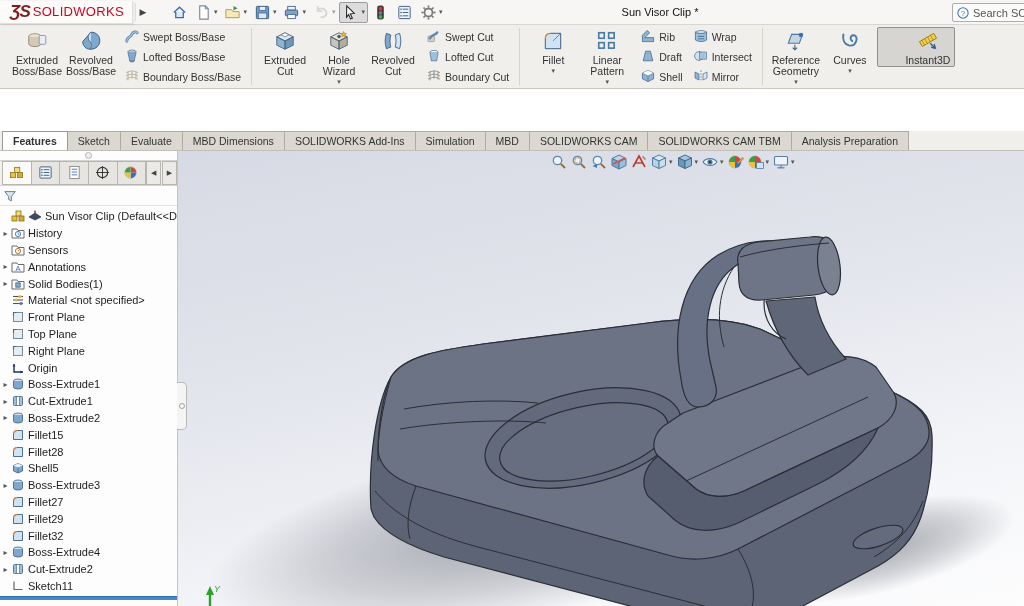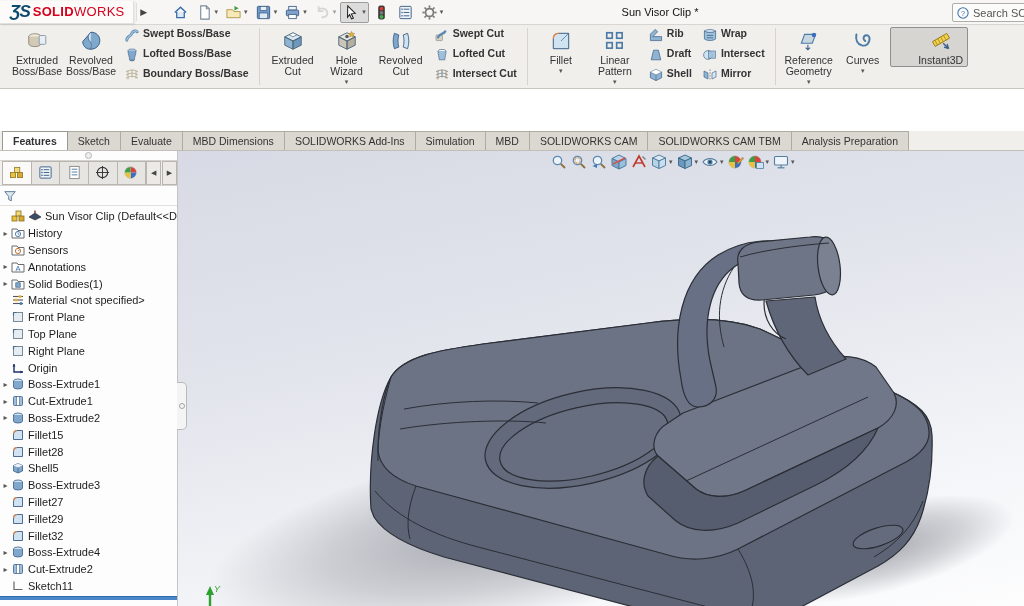--- a/index.html
+++ b/index.html
@@ -4,22 +4,22 @@
 <style>
   html,body{margin:0;padding:0;background:#888;}
   .app{width:1024px;height:606px;position:relative;overflow:hidden;background:#fff;
        font-family:"Liberation Sans",sans-serif;font-size:11px;color:#222;
        -webkit-font-smoothing:antialiased;}
   
   .titlebar{height:24px;background:#f7f6f4;border-bottom:1px solid #d8d6d2;
             display:flex;align-items:center;position:relative;}
   .logo{height:22px;padding:0 8px 0 10px;display:flex;align-items:center;background:#fcfbfa;
         border:1px solid #e2e0dc;border-top:none;border-left:none;box-shadow:1px 1px 2px rgba(0,0,0,.08);}
-  .logo .mark{color:#0c4a6e;font-weight:bold;font-style:italic;font-size:17px;letter-spacing:-1px;margin-right:3px;}
-  .logo .b1{color:#d6001c;font-weight:bold;font-size:13px;letter-spacing:.3px;}
+  .logo .mark{color:#7f1d1d;font-weight:bold;font-style:italic;font-size:17px;letter-spacing:-1px;margin-right:3px;}
+  .logo .b1{color:#d6001c;font-weight:normal;font-size:13px;letter-spacing:.3px;}
   .logo .b2{color:#d6001c;font-weight:normal;font-size:13px;letter-spacing:.3px;}
   .flyout{width:14px;height:18px;margin-left:2px;display:flex;align-items:center;justify-content:center;
           color:#444;font-size:9px;border-left:1px solid #e0ded9;}
   .tb-icons{display:flex;align-items:center;margin-left:18px;gap:1px;}
   .tb-btn{display:flex;align-items:center;padding:1px 2px;border:1px solid transparent;border-radius:2px;}
   .tb-btn svg{width:17px;height:17px;display:block;}
   .tb-btn.active{background:#dcdcdc;border-color:#9c9c9c;}
   .tb-btn.disabled{opacity:.55;}
   .dd{font-size:7px;color:#555;margin-left:2px;}
   .doc-title{position:absolute;left:575px;width:170px;text-align:center;font-size:11px;color:#111;}
@@ -30,21 +30,21 @@
   .ribbon{height:63px;background:#f0efec;border-bottom:1px solid #c9c6c0;display:flex;align-items:stretch;padding-left:4px;}
   .rgroup{display:flex;align-items:flex-start;padding:2px 6px 0 6px;}
   .rsep{width:1px;background:#d7d4cd;margin:3px 0;}
   .rbtn-big{width:52px;min-width:44px;display:flex;flex-direction:column;text-align:center;
             padding-top:2px;border:1px solid transparent;border-radius:2px;}
   .rbtn-big svg{width:22px;height:22px;}
   .rbtn-big .lbl{font-size:10.5px;line-height:11px;color:#333;margin-top:1px;}
   .rbtn-big .dd{margin:1px 0 0 0;}
   .rbtn-big.active{background:#d7d5d2;border-color:#8f8f8f;padding-left:24px;}
   .rstack{display:flex;flex-direction:column;justify-content:flex-start;margin-left:2px;}
-  .rbtn-small{display:flex;height:20px;padding:0 4px;gap:3px;font-weight:bold;}
+  .rbtn-small{display:flex;align-items:center;height:20px;padding:0 4px;gap:3px;}
   .rbtn-small svg{width:16px;height:16px;}
   .rbtn-small .lbl{font-size:10.5px;color:#333;white-space:nowrap;}
   
   .cmdtabs{height:19px;background:#f0efec;display:flex;align-items:flex-end;padding-left:2px;border-bottom:1px solid #c2bfb8;margin-top:42px;}
   .ctab{height:18px;display:flex;align-items:center;padding:0 10px;font-size:10.5px;color:#333;
         background:#dbd8d1;border:1px solid #aeaba3;border-bottom:none;margin-right:-1px;}
   .ctab.active{background:#ffffff;font-weight:bold;position:relative;z-index:2;border-color:#9c9992;}
   
   .main{display:flex;height:500px;position:relative;}
   .fmpanel{width:178px;background:#fdfdfd;border-right:1px solid #c4c4c4;box-sizing:border-box;overflow:hidden;}
@@ -318,21 +318,21 @@
             <span><svg viewBox="0 0 20 20">
                 <g fill="none" stroke="#8a8274" stroke-width="1">
                   <path d="M2.5,6 C8,3 13,3 17.5,6"></path>
                   <path d="M2.5,10 C8,7 13,7 17.5,10"></path>
                   <path d="M2.5,14 C8,11 13,11 17.5,14"></path>
                   <path d="M5,4.5 V15.5"></path>
                   <path d="M15,4.5 V14.5"></path>
                 </g>
                 <path d="M10,3.6 V13" stroke="#5c8ab5" stroke-width="1.2"></path>
               </svg></span>
-            <span class="lbl">Intersect Cut</span>
+            <span class="lbl">Boundary Cut</span>
           </div>
         </div>
       </div>
       <div class="rsep"></div>
       <div class="rgroup">
         <div class="rbtn-big">
           <span><svg viewBox="0 0 20 20">
               <path d="M3,17 V8 Q3,3 8,3 H17 V17 Z" fill="#cfe3f2" stroke="#3c5f88" stroke-width=".9"></path>
               <path d="M3,8 Q3,3 8,3" fill="none" stroke="#e8833a" stroke-width="1.2"></path>
               <path d="M17,3 L10,10" stroke="#3c5f88" stroke-width=".6"></path>

